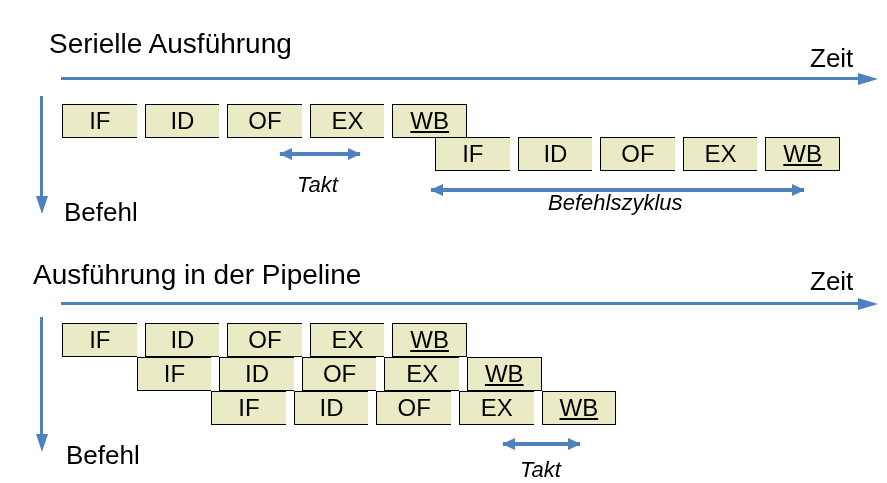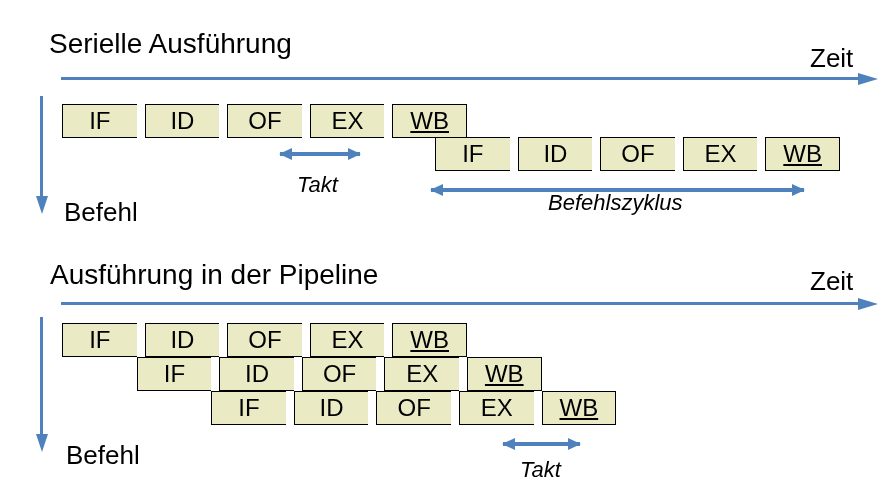--- a/index.html
+++ b/index.html
@@ -82,21 +82,21 @@
       <div class="cell">OF</div>
       <div class="cell">EX</div>
       <div class="cell">WB</div>
     </div>
 
     <div class="d-arrow" style="left:415px;top:172px;width:373px"></div>
     <div class="ann-label" style="left:532px;top:174px">Befehlszyklus</div>
   </div>
 
   <div>
-    <div class="title" style="left:34px;top:243px">Ausführung in der Pipeline</div>
+    <div class="title" style="left:17px;top:243px">Ausführung in der Pipeline</div>
 
     <div class="axis-label" style="left:794px;top:250px">Zeit</div>
     <div class="h-arrow" style="left:45px;top:286px;width:798px"></div>
 
     <div class="v-arrow" style="left:24px;top:301px;height:117px"></div>
     <div class="axis-label" style="left:50px;top:424px">Befehl</div>
 
     <div class="row" style="left:42px;top:303px">
       <div class="cell">IF</div>
       <div class="cell">ID</div>

